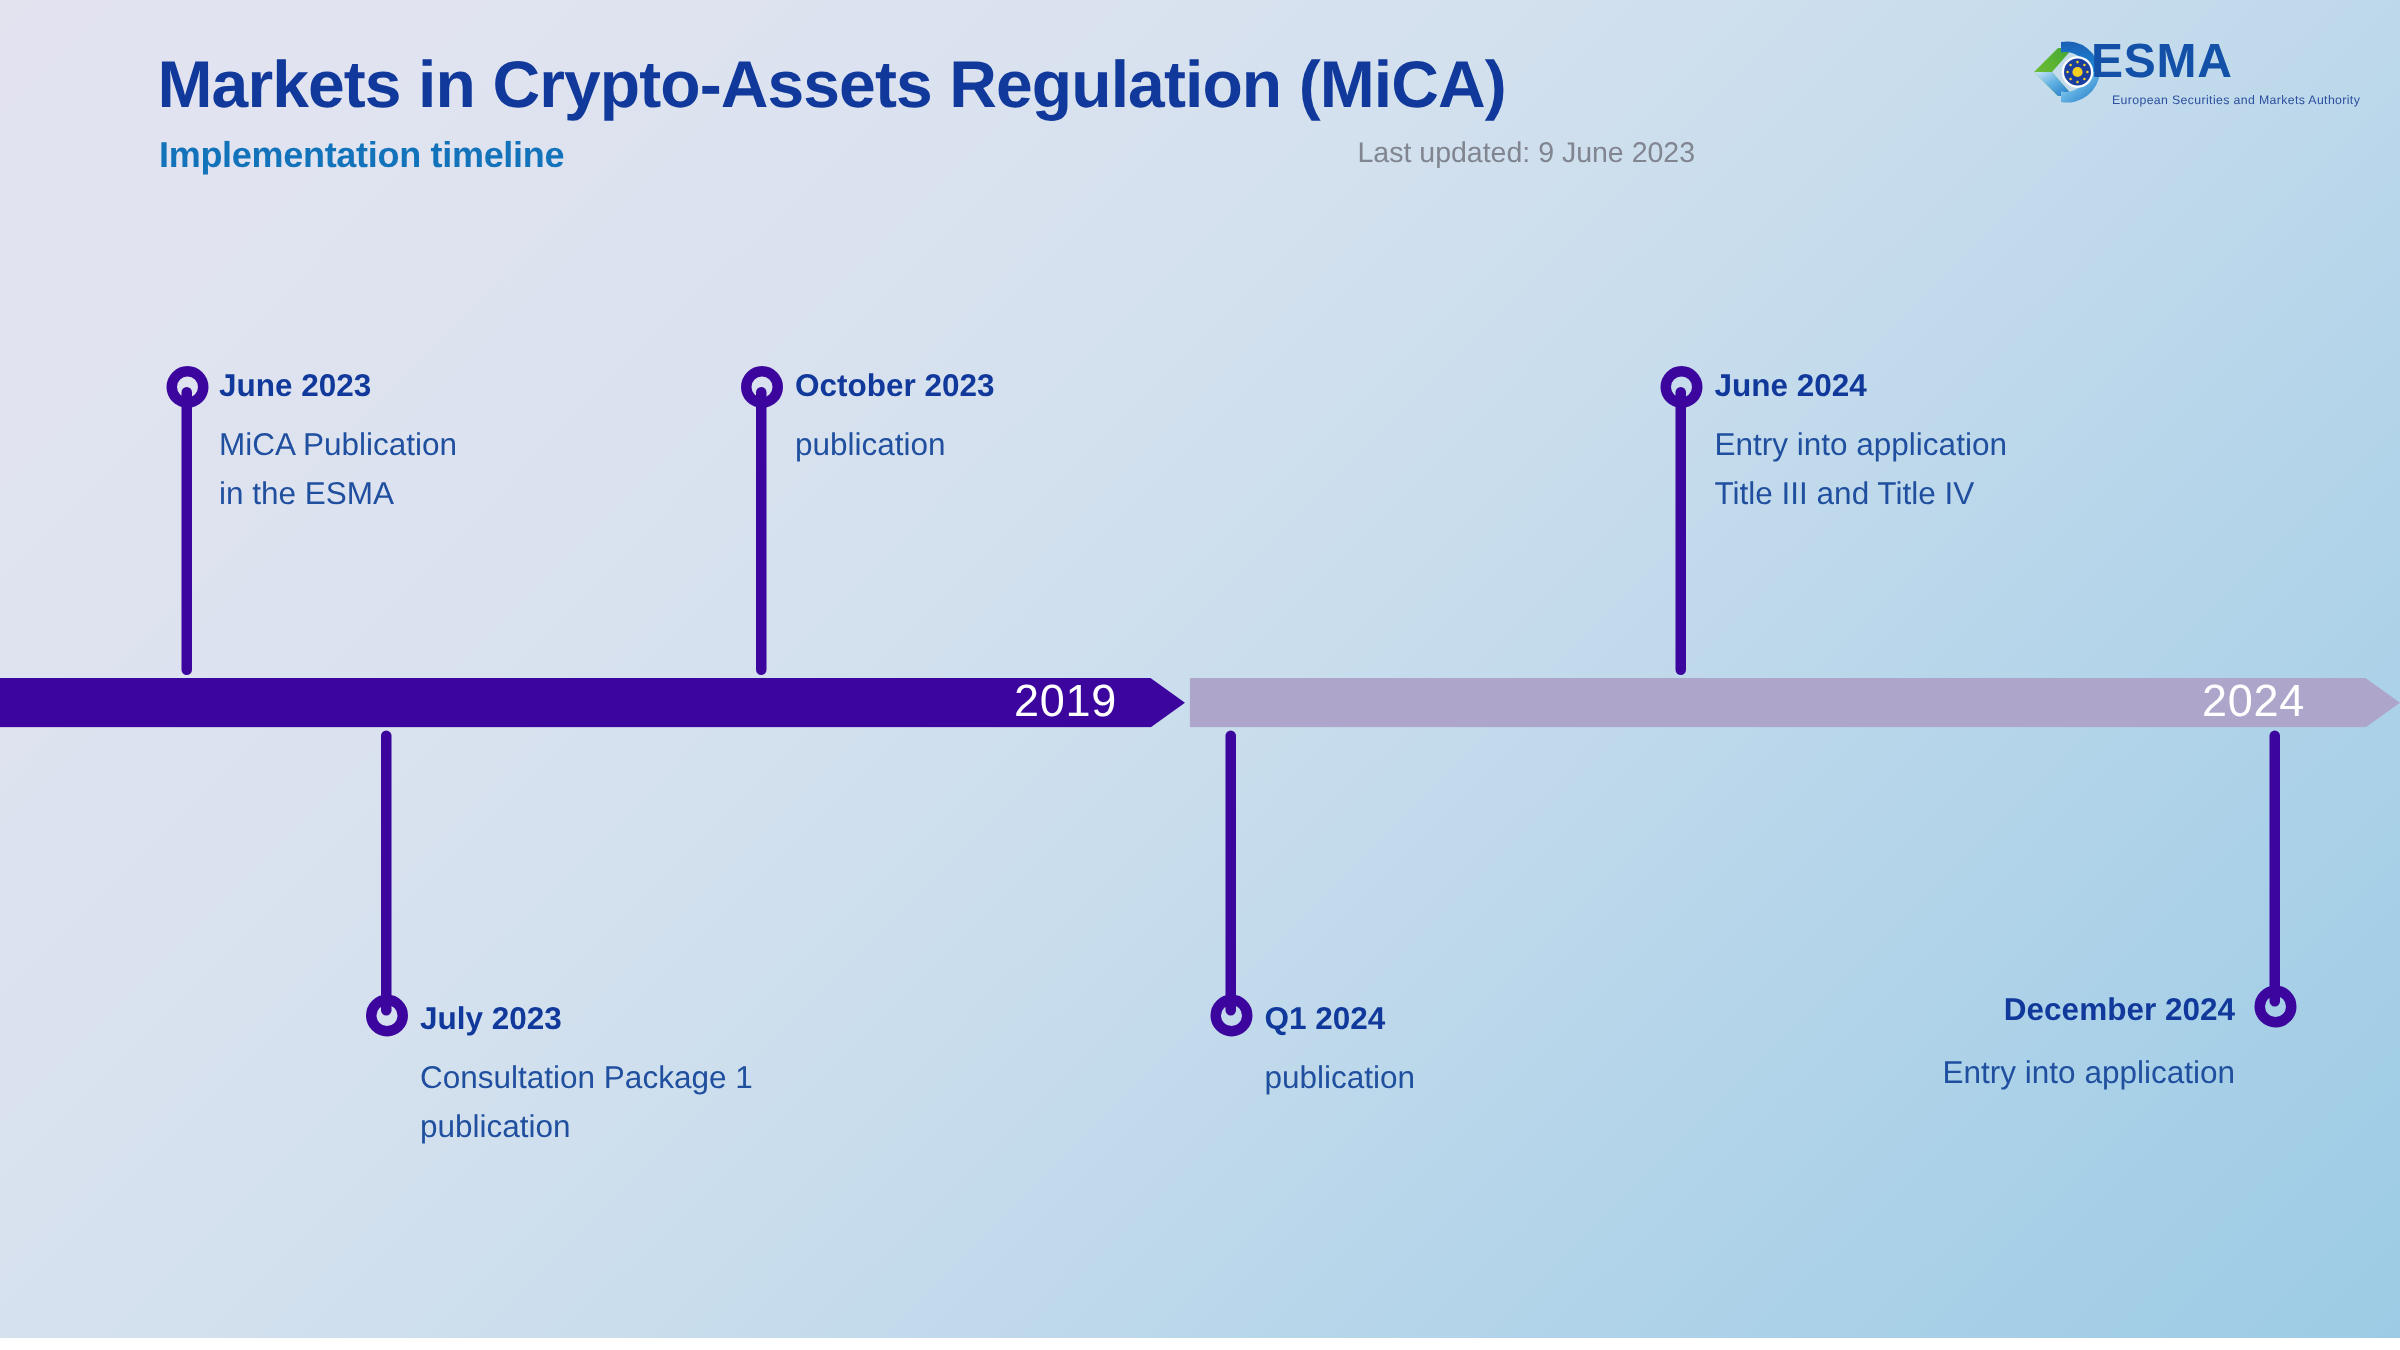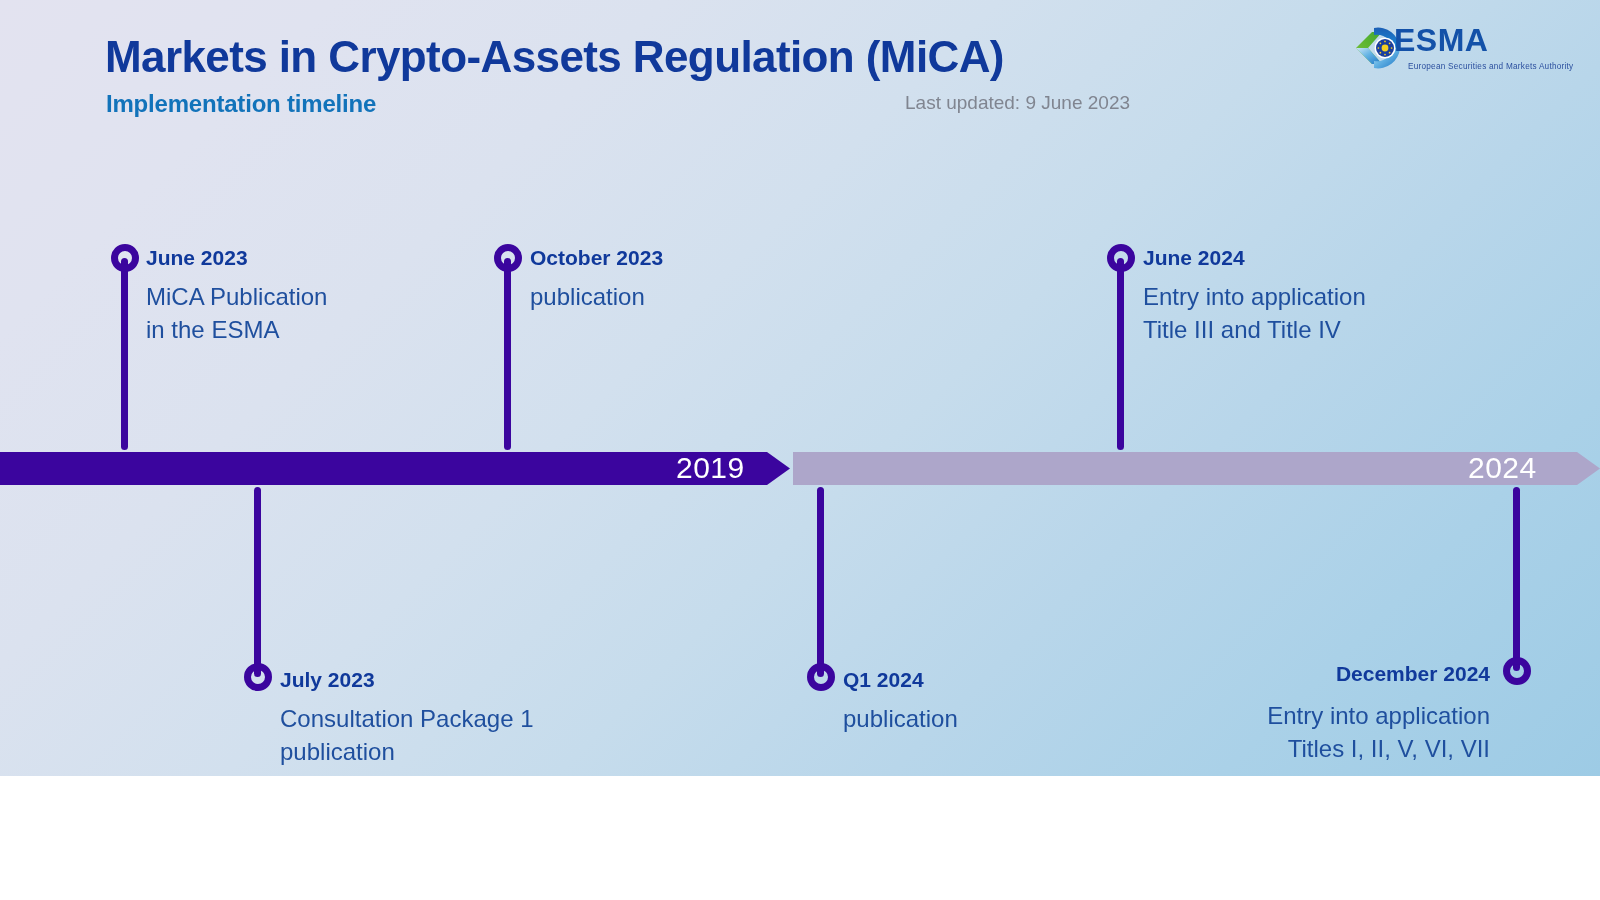--- a/index.html
+++ b/index.html
@@ -9,21 +9,21 @@
   body {
     width: 1600px;
     height: 900px;
     overflow: hidden;
     font-family: "Liberation Sans", sans-serif;
   }
 
   #canvas {
     position: relative;
     width: 1600px;
-    height: 776px;
+    height: 892px;
     background: linear-gradient(135deg,
         #e3e3f0 0%,
         #e0e3f0 14%,
         #dbe2ef 28%,
         #d2e0ee 42%,
         #c6dcec 56%,
         #b8d6ea 70%,
         #aad1e8 84%,
         #9dcbe5 100%);
     overflow: hidden;
@@ -149,21 +149,21 @@
   .ev-title {
     position: absolute;
     font-size: 21px;
     font-weight: bold;
     color: #10399b;
     white-space: nowrap;
     text-align: right;
   }
   .ev-desc {
     position: absolute;
-    font-size: 24px;
+    font-size: 21px;
     color: #1f4f9e;
     line-height: 33px;
     white-space: nowrap;
   }
   .right-align { text-align: right; }
 </style>
 </head>
 <body>
 
 <div id="canvas">
@@ -268,16 +268,15 @@
     <div>publication</div>
   </div>
 
   <div class="marker" style="left:1513px; top:0;">
     <div class="stem" style="top:487px; height:184px;"></div>
     <div class="dot" style="top:657px;"></div>
   </div>
   <div class="ev-title right-align" style="left:1000px; width:490px; top:662px;">December 2024</div>
   <div class="ev-desc right-align" style="left:1000px; width:490px; top:699px;">
     <div>Entry into application</div>
-    <div>Titles I, II, V, VI, VII</div>
   </div>
 
 </div>
 
 </body></html>

